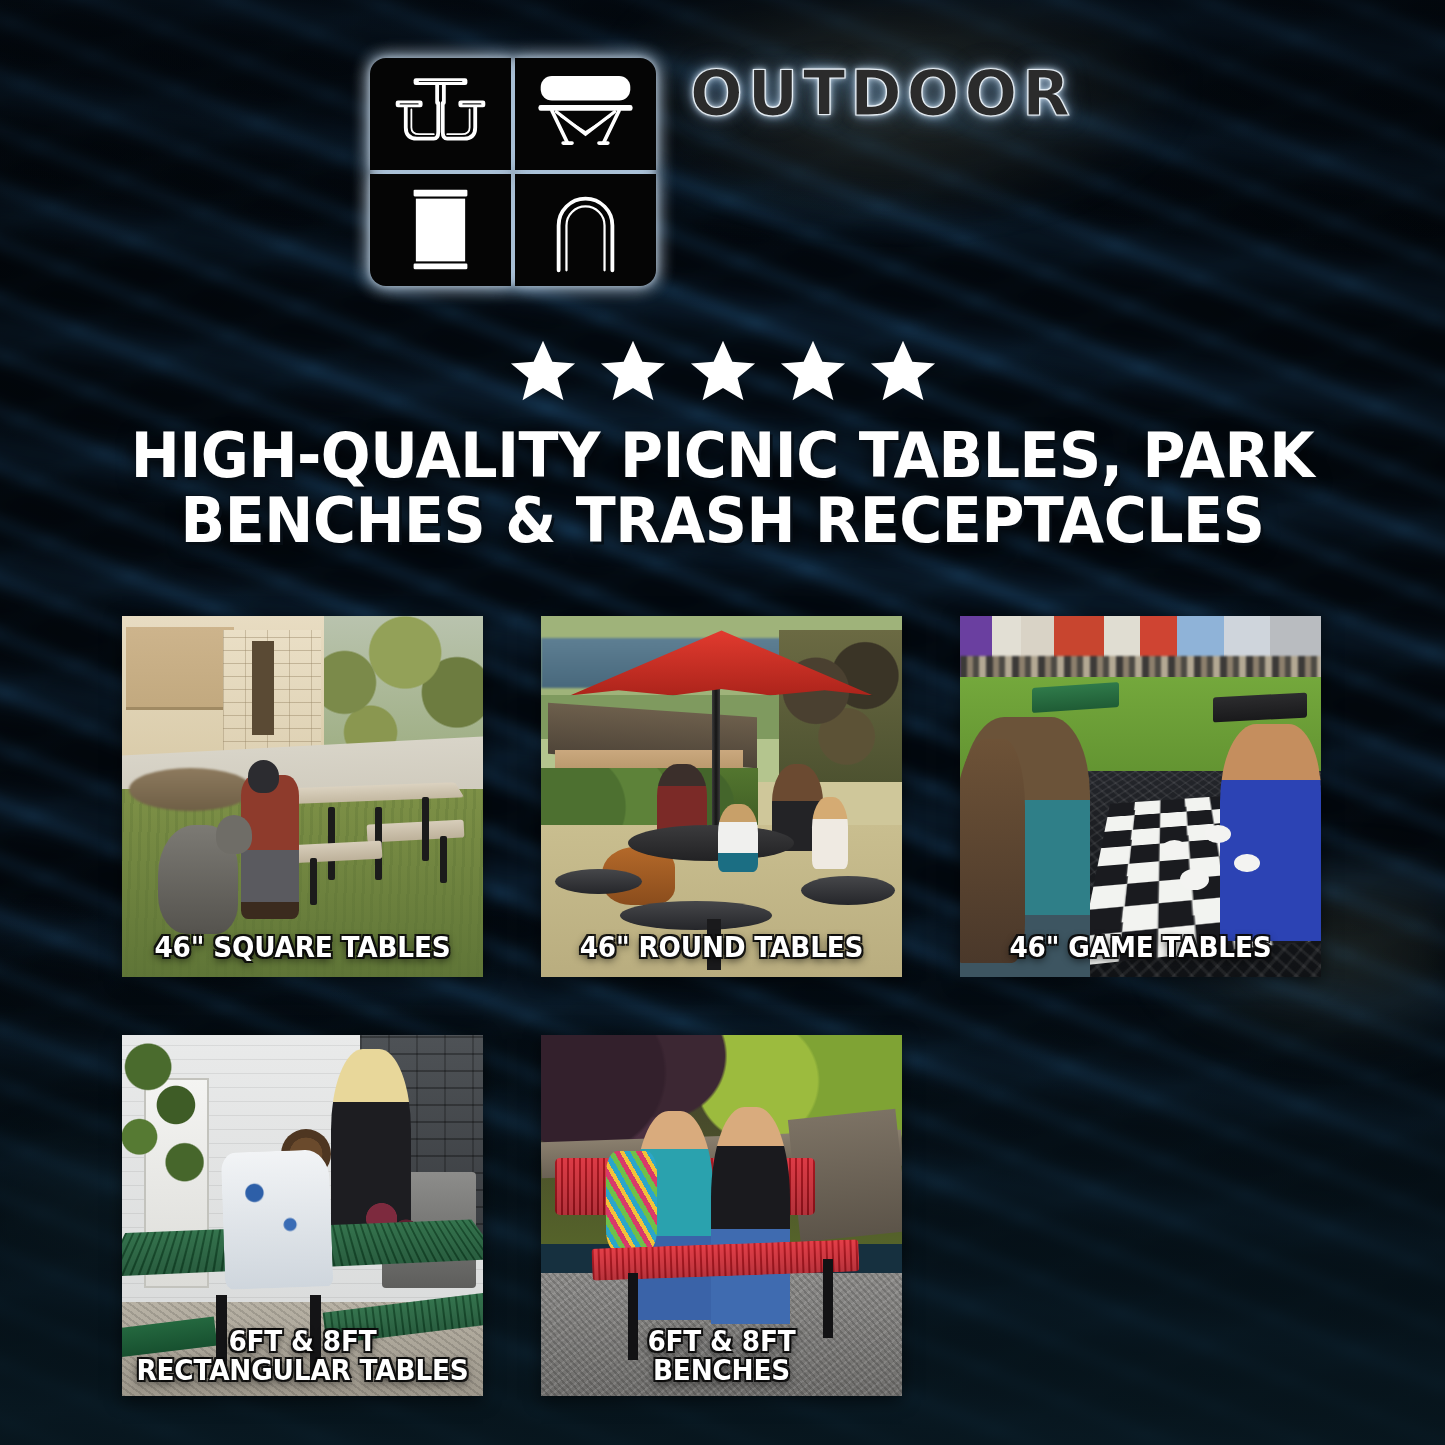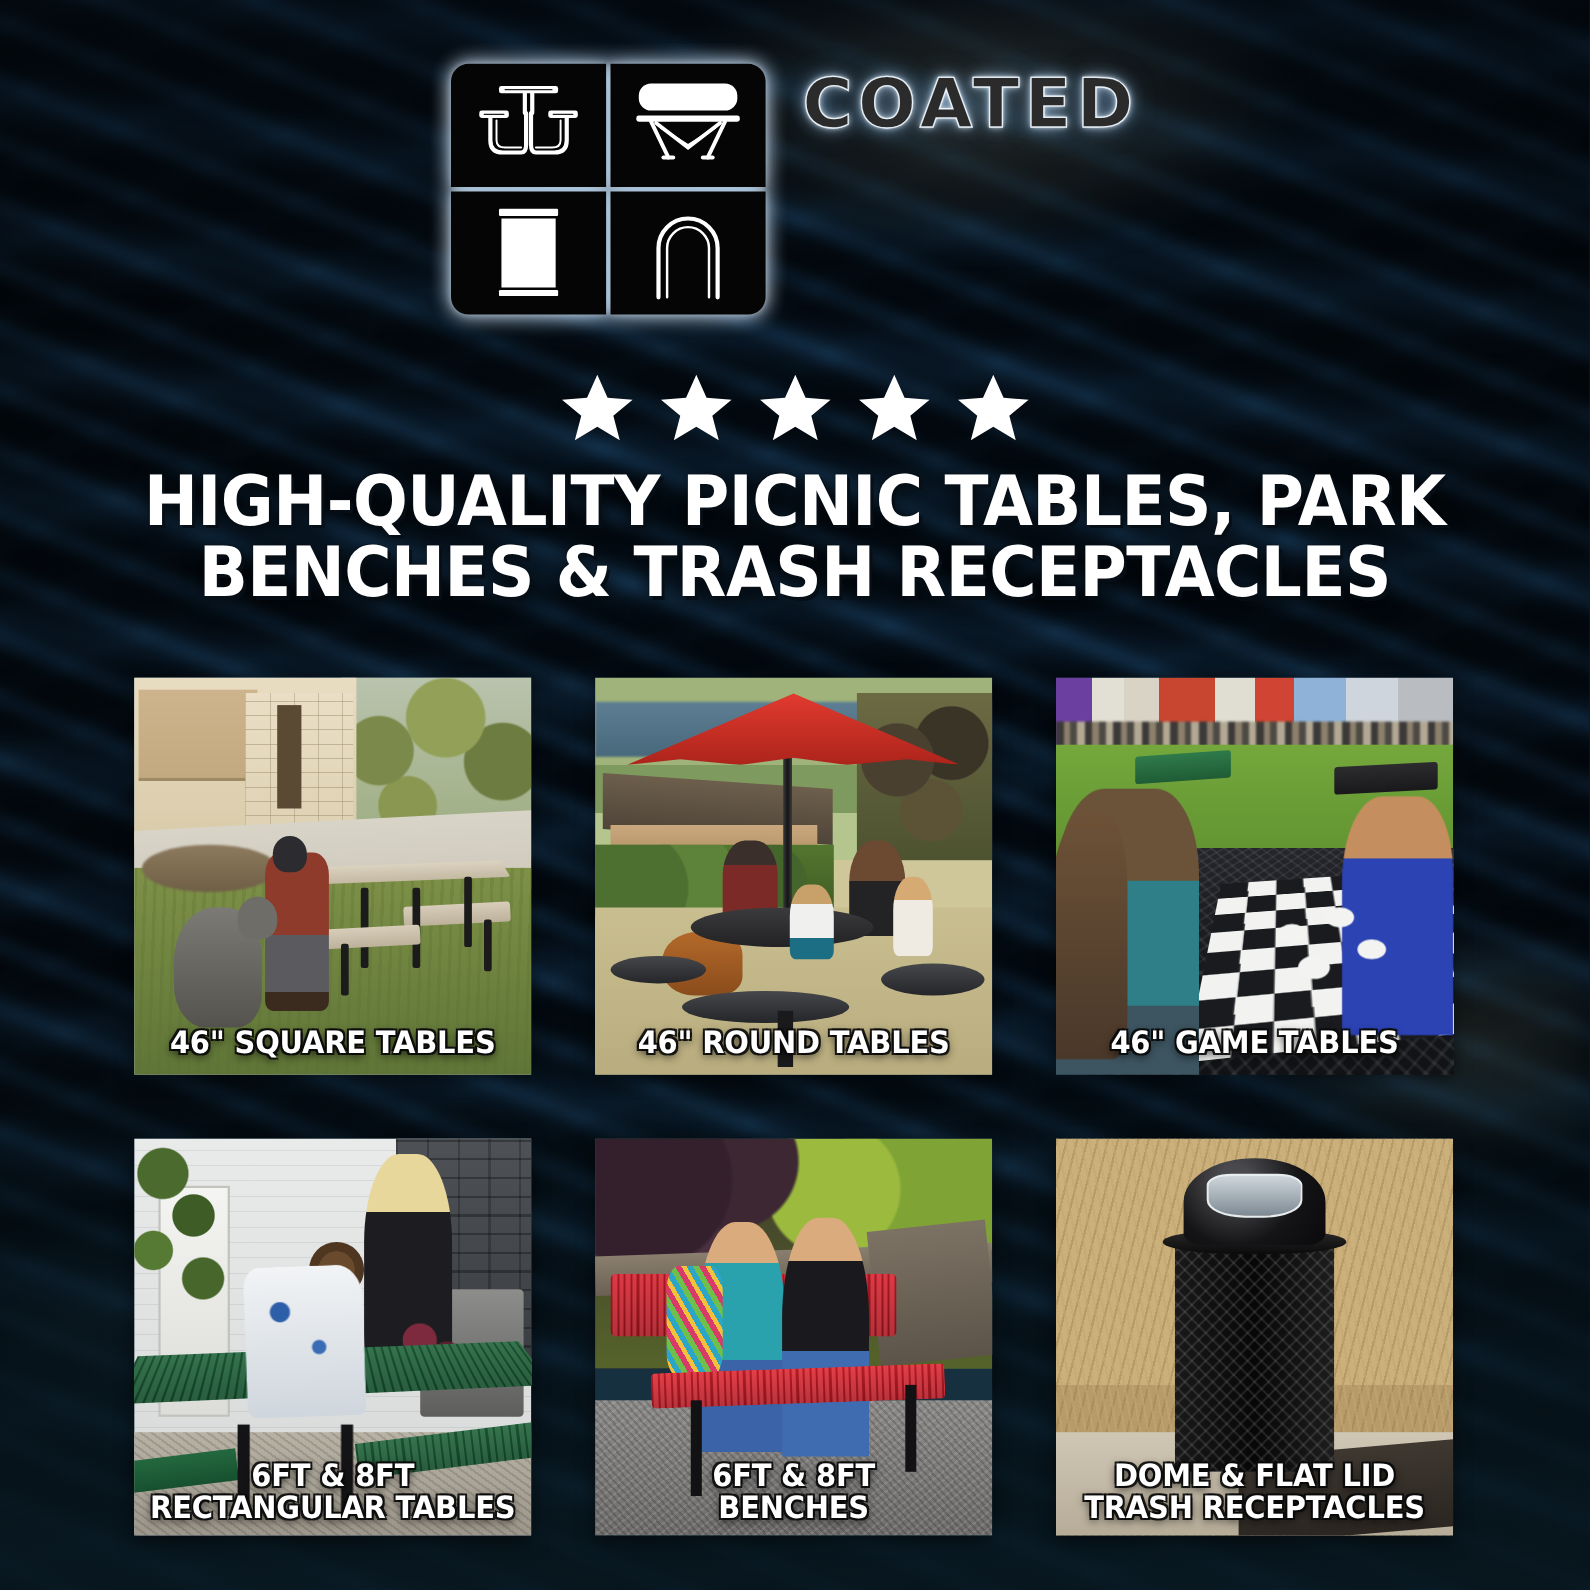--- a/index.html
+++ b/index.html
@@ -442,21 +442,21 @@
 
       <div class="logo-cell lc-br">
         <svg viewBox="0 0 100 100" fill="none" stroke="#ffffff" stroke-width="3.4" stroke-linecap="round">
           <path d="M26 86 V46 A24 24 0 0 1 74 46 V86"></path>
           <path d="M33 86 V46 A17 17 0 0 1 67 46 V86" stroke-width="2"></path>
         </svg>
       </div>
     </div>
 
     <div class="brand-text">
-      <div class="brand-line">COATED</div>
+      <div class="brand-line">OUTDOOR</div>
     </div>
   </div>
 
   <div class="stars">
     <svg class="star" viewBox="0 0 24 24">
         <polygon fill="currentColor" points="12,1.6 15.2,8.8 23,9.4 17,14.4 19,22 12,17.8 5,22 7,14.4 1,9.4 8.8,8.8"></polygon>
       </svg>
     <svg class="star" viewBox="0 0 24 24">
         <polygon fill="currentColor" points="12,1.6 15.2,8.8 23,9.4 17,14.4 19,22 12,17.8 5,22 7,14.4 1,9.4 8.8,8.8"></polygon>
       </svg>
@@ -593,30 +593,15 @@
         <div class="layer t5-seat"></div>
         <div class="layer t5-leg" style="left:24%;top:66%;width:3%;height:24%"></div>
         <div class="layer t5-leg" style="left:78%;top:62%;width:3%;height:22%"></div>
       </div>
       <div class="caption two">
         <span class="cl">6FT &amp; 8FT</span>
         <span class="cl">BENCHES</span>
       </div>
     </div>
 
-    <div class="tile">
-      <div class="photo">
-        <div class="layer t6-grass sky"></div>
-        <div class="layer t6-path"></div>
-        <div class="layer t6-mulch"></div>
-        <div class="layer t6-body"></div>
-        <div class="layer t6-rim"></div>
-        <div class="layer t6-dome"></div>
-        <div class="layer t6-open"></div>
-      </div>
-      <div class="caption two">
-        <span class="cl">DOME &amp; FLAT LID</span>
-        <span class="cl">TRASH RECEPTACLES</span>
-      </div>
-    </div>
 
   </div>
 </div>
 
 </body></html>

